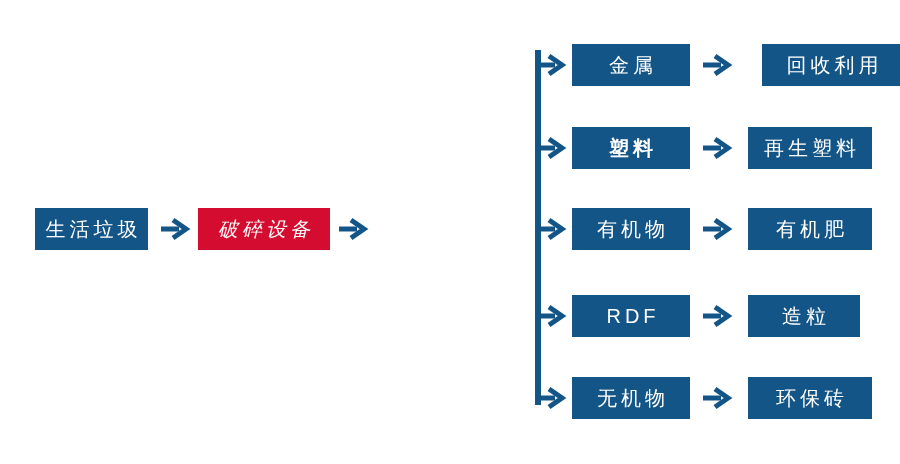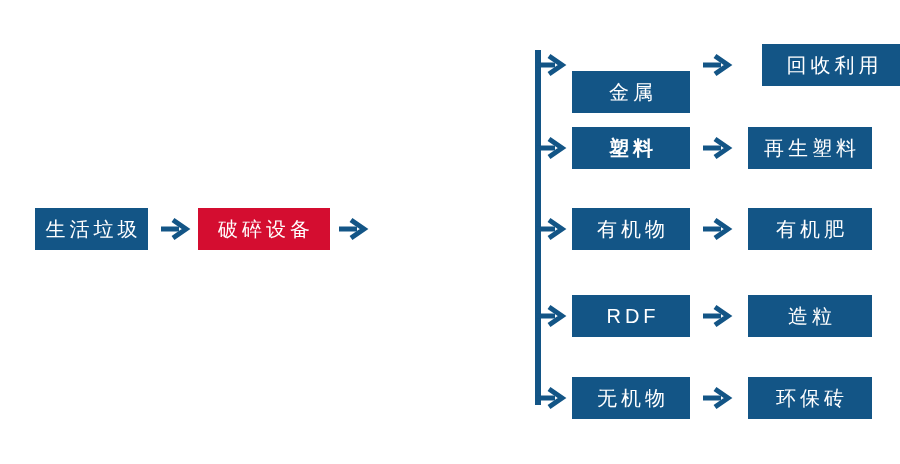--- a/index.html
+++ b/index.html
@@ -24,20 +24,21 @@
     align-items: center;
     justify-content: center;
     font-size: 20px;
     letter-spacing: 4px;
     text-indent: 4px;
     white-space: nowrap;
     box-sizing: border-box;
   }
   .node.red {
     background: #D40D30;
+    font-style: italic;
   }
   .arrow {
     position: absolute;
     width: 32px;
     height: 24px;
   }
   .vline {
     position: absolute;
     left: 535px;
     top: 50px;
@@ -69,21 +70,21 @@
     <polyline points="13,3 26,12 13,21" fill="none" stroke="#135586" stroke-width="5"></polyline>
   </svg>
 
 
   <div class="vline"></div>
 
   <svg class="arrow" style="left:536px; top:53px;" viewBox="0 0 32 24">
     <line x1="0" y1="12" x2="19" y2="12" stroke="#135586" stroke-width="5"></line>
     <polyline points="13,3 26,12 13,21" fill="none" stroke="#135586" stroke-width="5"></polyline>
   </svg>
-  <div class="node" style="left:572px; top:44px; width:118px;margin-top:27px;">
+  <div class="node" style="left:572px; top:44px; width:118px;">
     <span>金属</span>
   </div>
   <svg class="arrow" style="left:702px; top:53px;" viewBox="0 0 32 24">
     <line x1="1" y1="12" x2="19" y2="12" stroke="#135586" stroke-width="5"></line>
     <polyline points="13,3 26,12 13,21" fill="none" stroke="#135586" stroke-width="5"></polyline>
   </svg>
   <div class="node" style="left:729px; top:44px; width:141px;margin-left:33px;">
     <span>回收利用</span>
   </div>
 
@@ -121,21 +122,21 @@
     <line x1="0" y1="12" x2="19" y2="12" stroke="#135586" stroke-width="5"></line>
     <polyline points="13,3 26,12 13,21" fill="none" stroke="#135586" stroke-width="5"></polyline>
   </svg>
   <div class="node" style="left:572px; top:295px; width:118px;">
     <span>RDF</span>
   </div>
   <svg class="arrow" style="left:702px; top:304px;" viewBox="0 0 32 24">
     <line x1="1" y1="12" x2="19" y2="12" stroke="#135586" stroke-width="5"></line>
     <polyline points="13,3 26,12 13,21" fill="none" stroke="#135586" stroke-width="5"></polyline>
   </svg>
-  <div class="node" style="left:748px; top:295px; width:124px;align-items:center;">
+  <div class="node" style="left:748px; top:295px; width:112px;align-items:center;">
     <span>造粒</span>
   </div>
 
   <svg class="arrow" style="left:536px; top:386px;" viewBox="0 0 32 24">
     <line x1="0" y1="12" x2="19" y2="12" stroke="#135586" stroke-width="5"></line>
     <polyline points="13,3 26,12 13,21" fill="none" stroke="#135586" stroke-width="5"></polyline>
   </svg>
   <div class="node" style="left:572px; top:377px; width:118px;">
     <span>无机物</span>
   </div>

